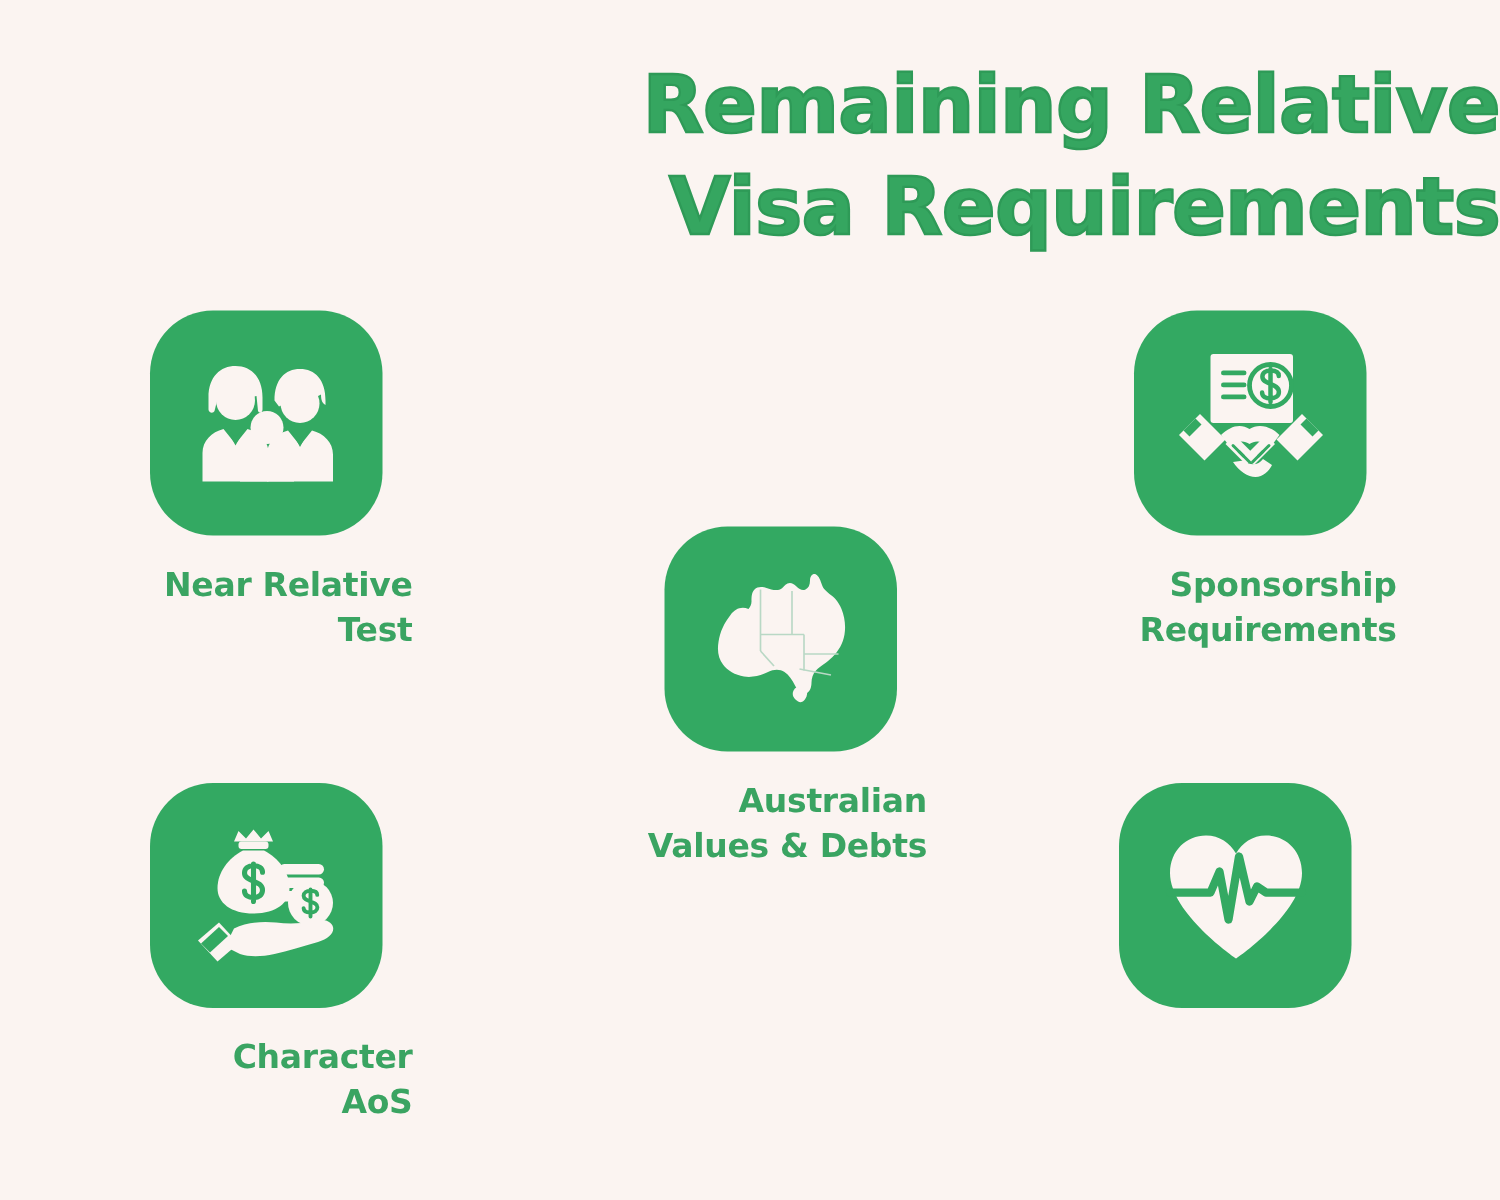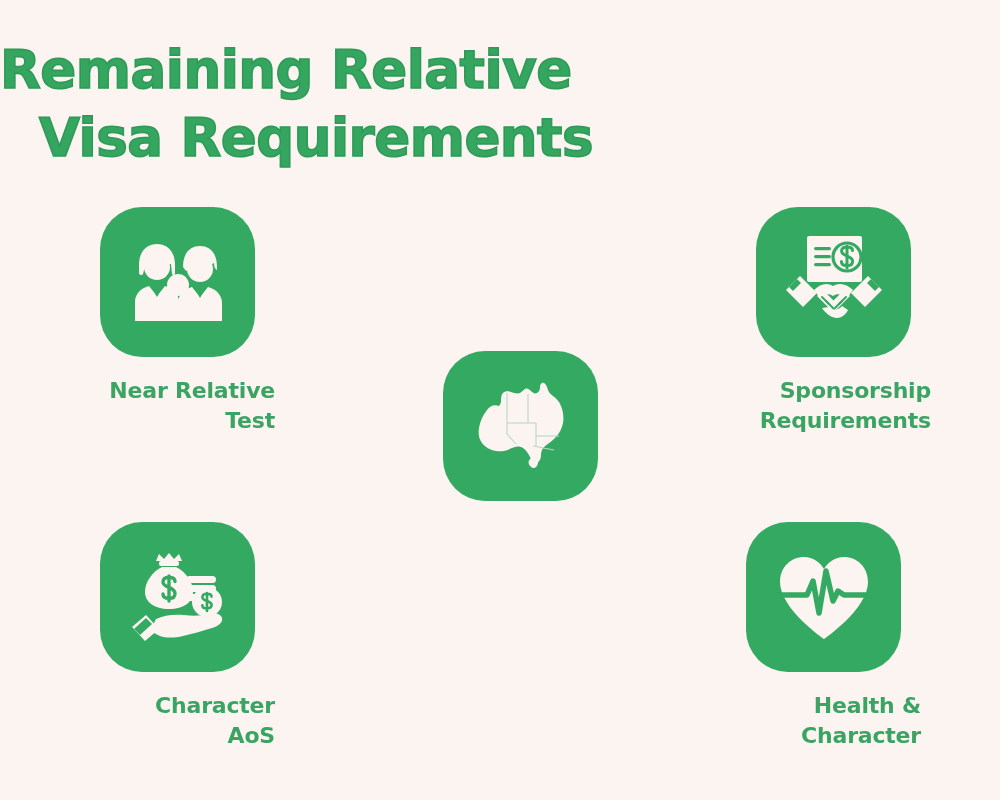--- a/index.html
+++ b/index.html
@@ -21,21 +21,21 @@
     height: 800px;
     background: #fbf4f1;
   }
 
   
   .title-block {
     position: absolute;
     left: 0;
     top: 44px;
     width: 1000px;
-    text-align: left;
+    text-align: right;
     line-height: 1.02;
   }
   .title-line {
     display: block;
     font-family: "DejaVu Sans", sans-serif;
     font-size: 53px;
     font-weight: 700;
     letter-spacing: -0.5px;
     color: #35a660;
     -webkit-text-stroke: 1.6px #2e9a57;
@@ -191,20 +191,22 @@
           <path d="M70 47 L70 71"></path>
 
           <path d="M70 60 L93 60"></path>
 
           <path d="M67 70 L88 74"></path>
 
           <path d="M41 58 L50 68"></path>
         </g>
       </svg>
     </div>
+    <div class="item-label">Australian
+Values &amp; Debts</div>
   </div>
 
   <div class="item" id="item-mandatory-aos">
     <div class="tile">
       <svg width="104" height="92" viewBox="0 0 104 92">
         <g fill="#fbf4f1">
 
           <path d="M30 10 L33 3 L38 8 L43 2 L48 8 L53 3 L56 10 Z"></path>
           <rect x="33" y="10" width="20" height="5" rx="2"></rect>
 
@@ -235,17 +237,15 @@
 
   <div class="item" id="item-health-character">
     <div class="tile">
       <svg width="100" height="92" viewBox="0 0 100 92">
 
         <path d="M50 88 C50 88 6 58 6 31 C6 16 17 6 30 6 C39 6 46 11 50 18 C54 11 61 6 70 6 C83 6 94 16 94 31 C94 58 50 88 50 88 Z" fill="#fbf4f1"></path>
 
         <path d="M6 44 L33 44 L39 30 L45 62 L52 20 L59 50 L64 40 L70 44 L94 44" fill="none" stroke="#33a962" stroke-width="5.5" stroke-linejoin="round" stroke-linecap="round"></path>
       </svg>
     </div>
-    <div class="item-label">Health &amp;
-Character</div>
   </div>
 
 </div>
 
 </body></html>

